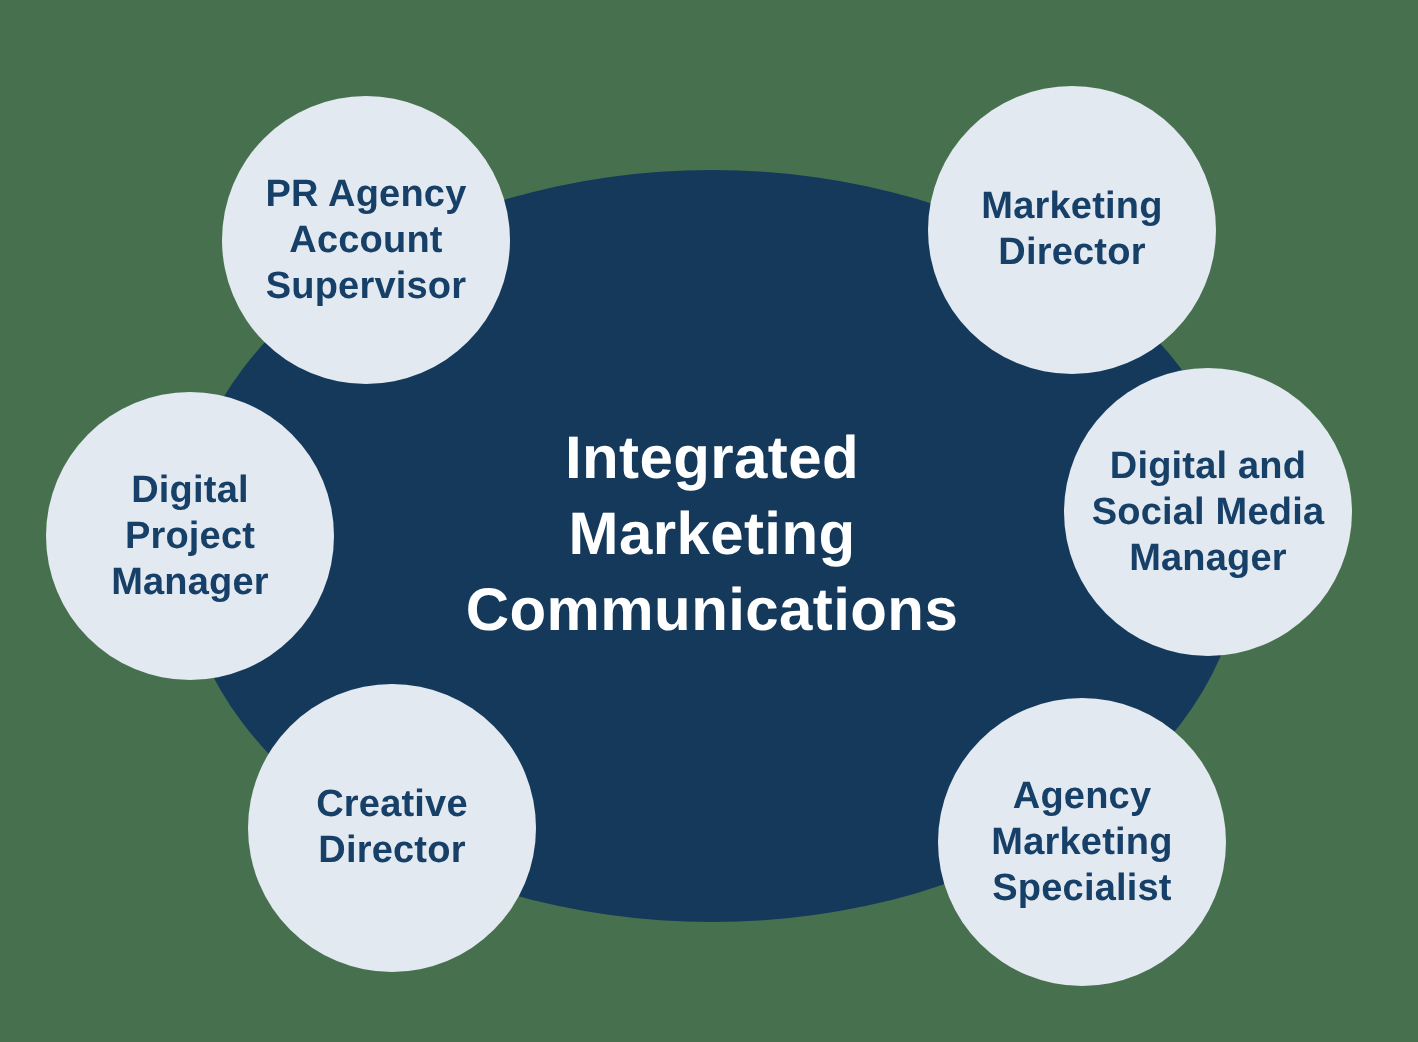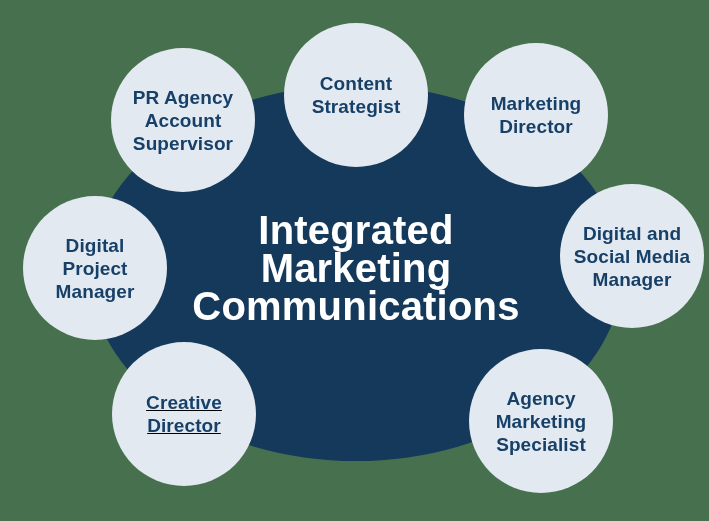--- a/index.html
+++ b/index.html
@@ -24,21 +24,21 @@
     position:absolute;
     left:90px;top:85px;
     width:532px;height:376px;
     background:var(--ellipse);
     border-radius:50%;
     z-index:1;
     display:flex;align-items:center;justify-content:center;
   }
   .center-title{
     color:var(--center-text);
-    font-size:40px;
+    font-size:30px;
     font-weight:700;
     line-height:38px;
     text-align:center;
     white-space:pre-line;
     letter-spacing:0.2px;
     margin-top:-10px;
   }
   .node{
     position:absolute;
     width:144px;height:144px;
@@ -53,47 +53,43 @@
     font-weight:700;
     line-height:23px;
     text-align:center;
     white-space:pre-line;
     letter-spacing:0.1px;
   }
   
   .n0{left:111px;top:48px;}   
   .n1{left:284px;top:23px;}   
   .n2{left:464px;top:43px;}   
-  .n3{left:560px;top:184px;}  
+  .n3{left:532px;top:184px;}  
   .n4{left:469px;top:349px;}  
   .n5{left:282px;top:365px;}  
-  .n6{left:112px;top:342px;text-decoration:underline;}  
+  .n6{left:124px;top:342px;}  
   .n7{left:23px;top:196px;}   
 </style>
 </head>
 <body>
 
 <div class="canvas">
 
   <div class="center-ellipse">
     <div class="center-title">Integrated
 Marketing
 Communications</div>
   </div>
 
   <div class="node n0">
     <div class="node-label">PR Agency
 Account
 Supervisor</div>
   </div>
 
-  <div class="node n1">
-    <div class="node-label">Content
-Strategist</div>
-  </div>
 
   <div class="node n2">
     <div class="node-label">Marketing
 Director</div>
   </div>
 
   <div class="node n3">
     <div class="node-label">Digital and
 Social Media
 Manager</div>

